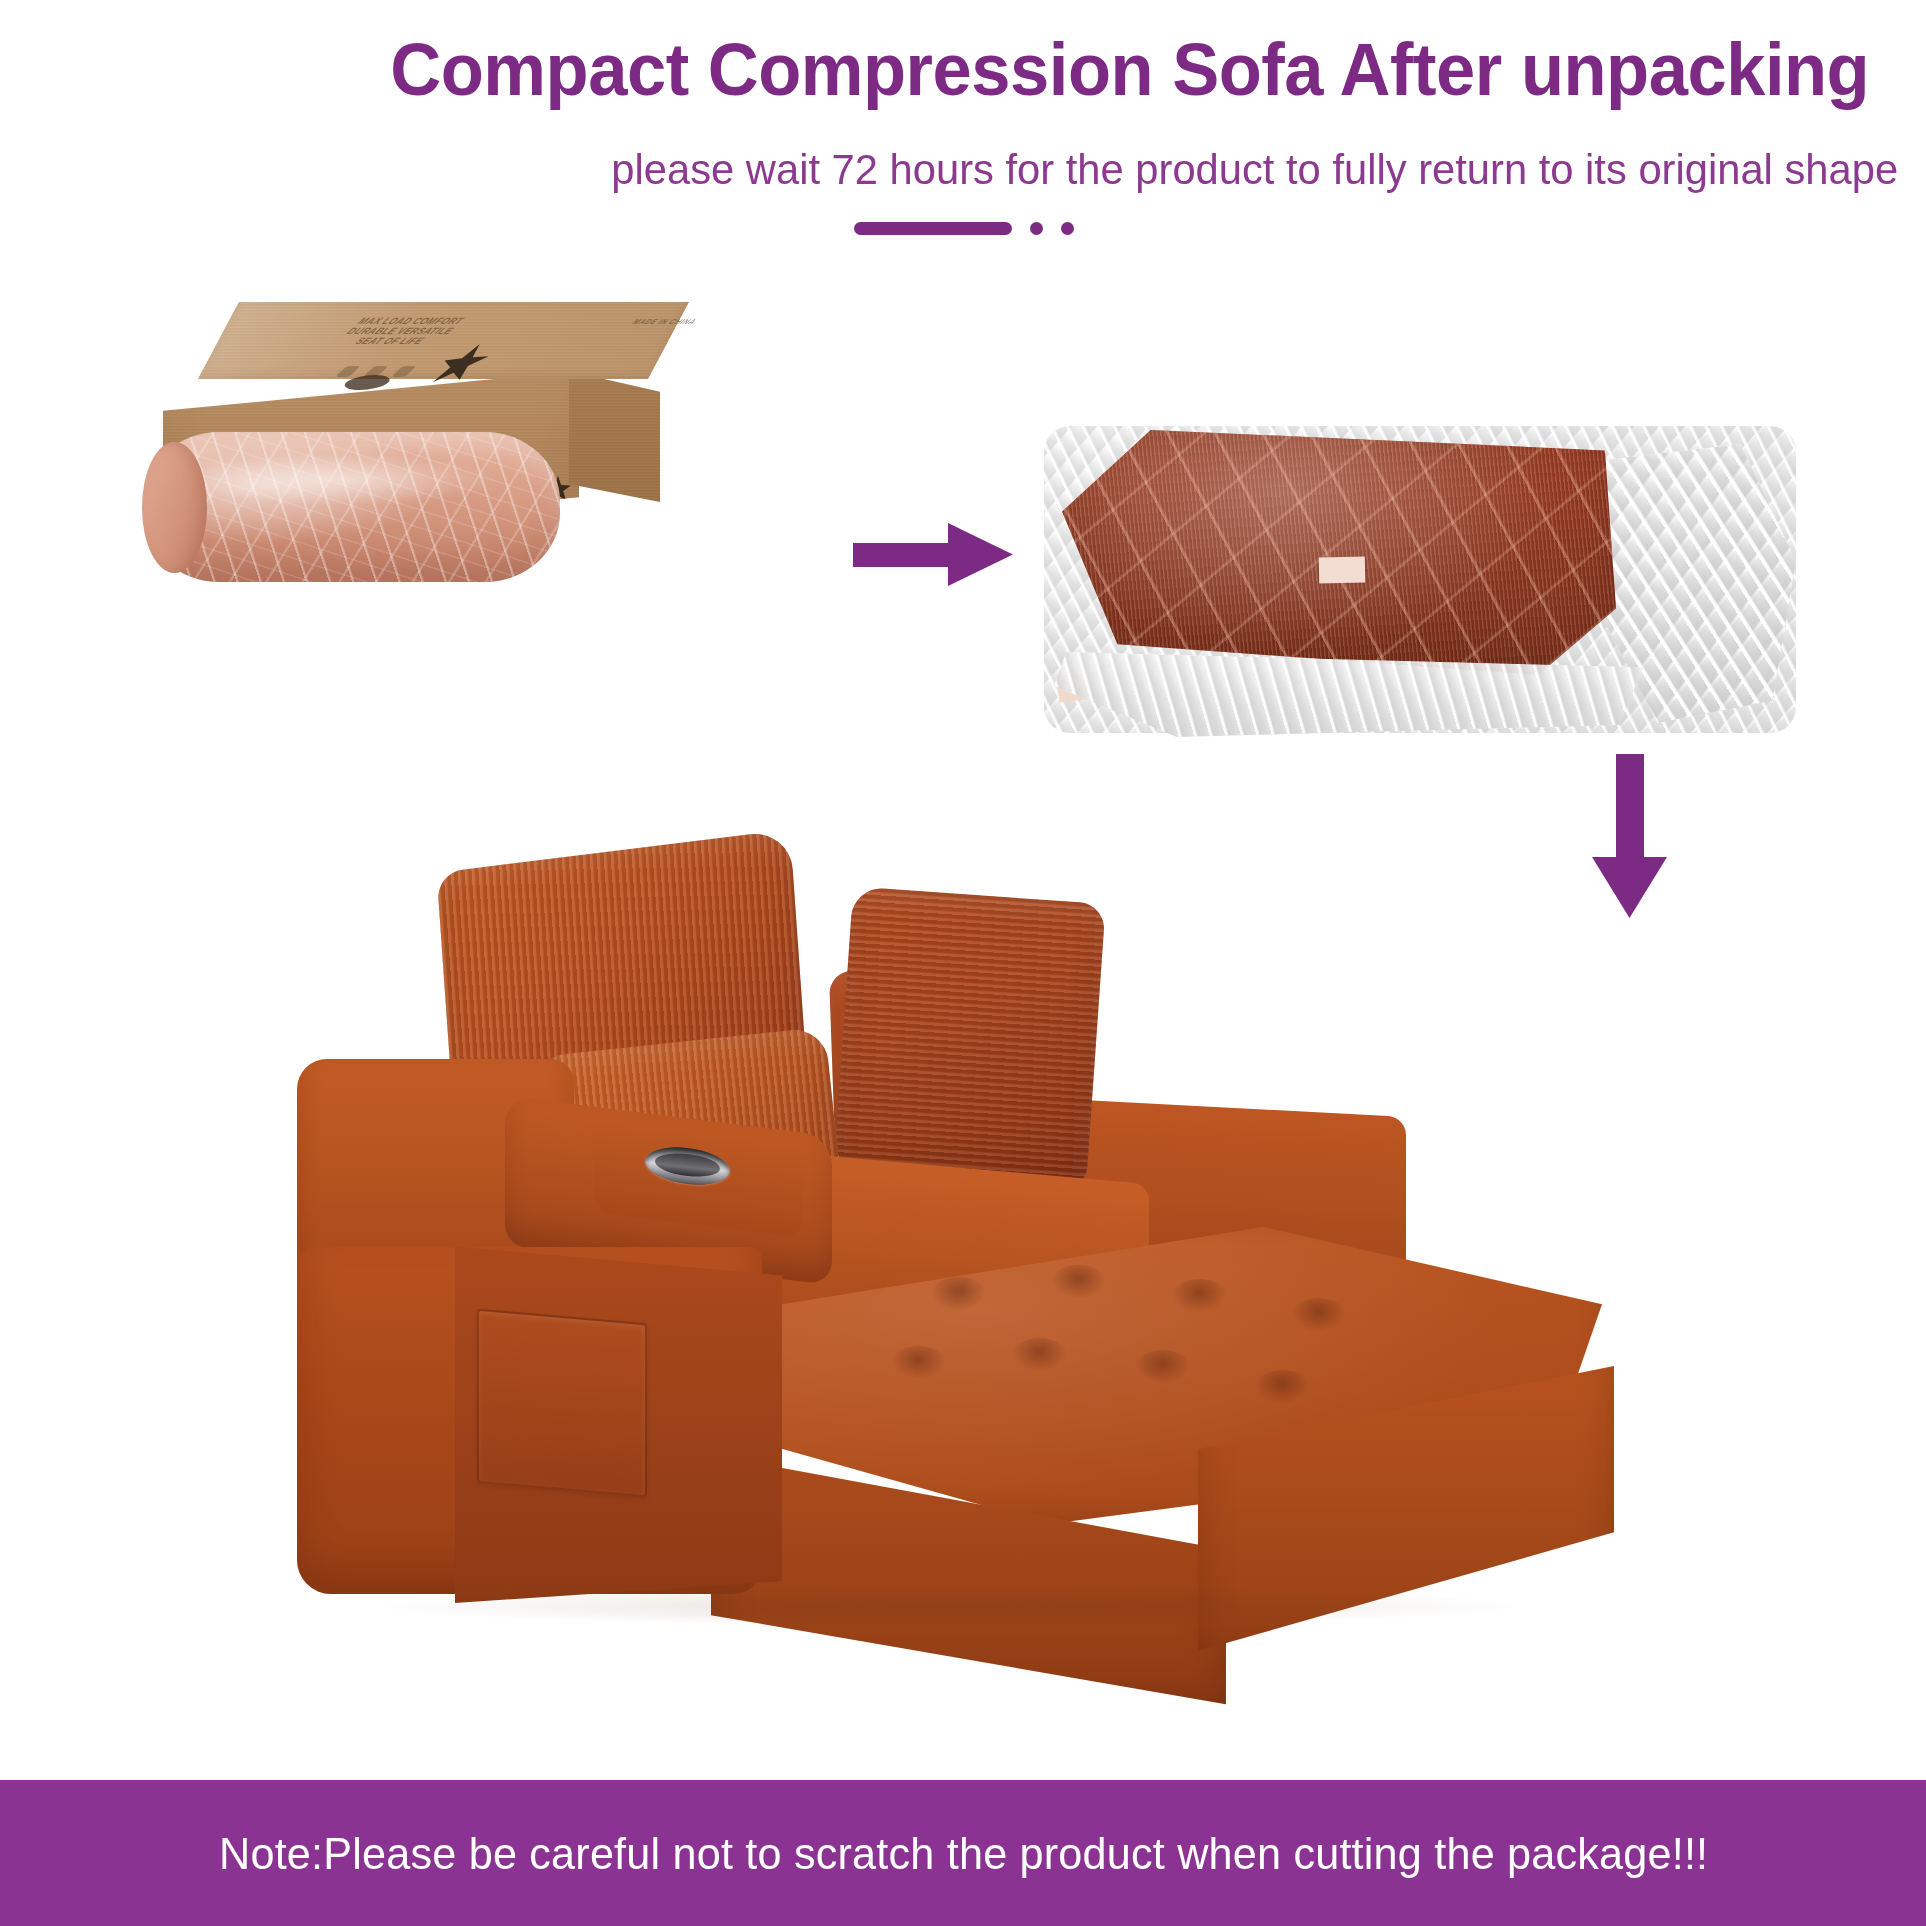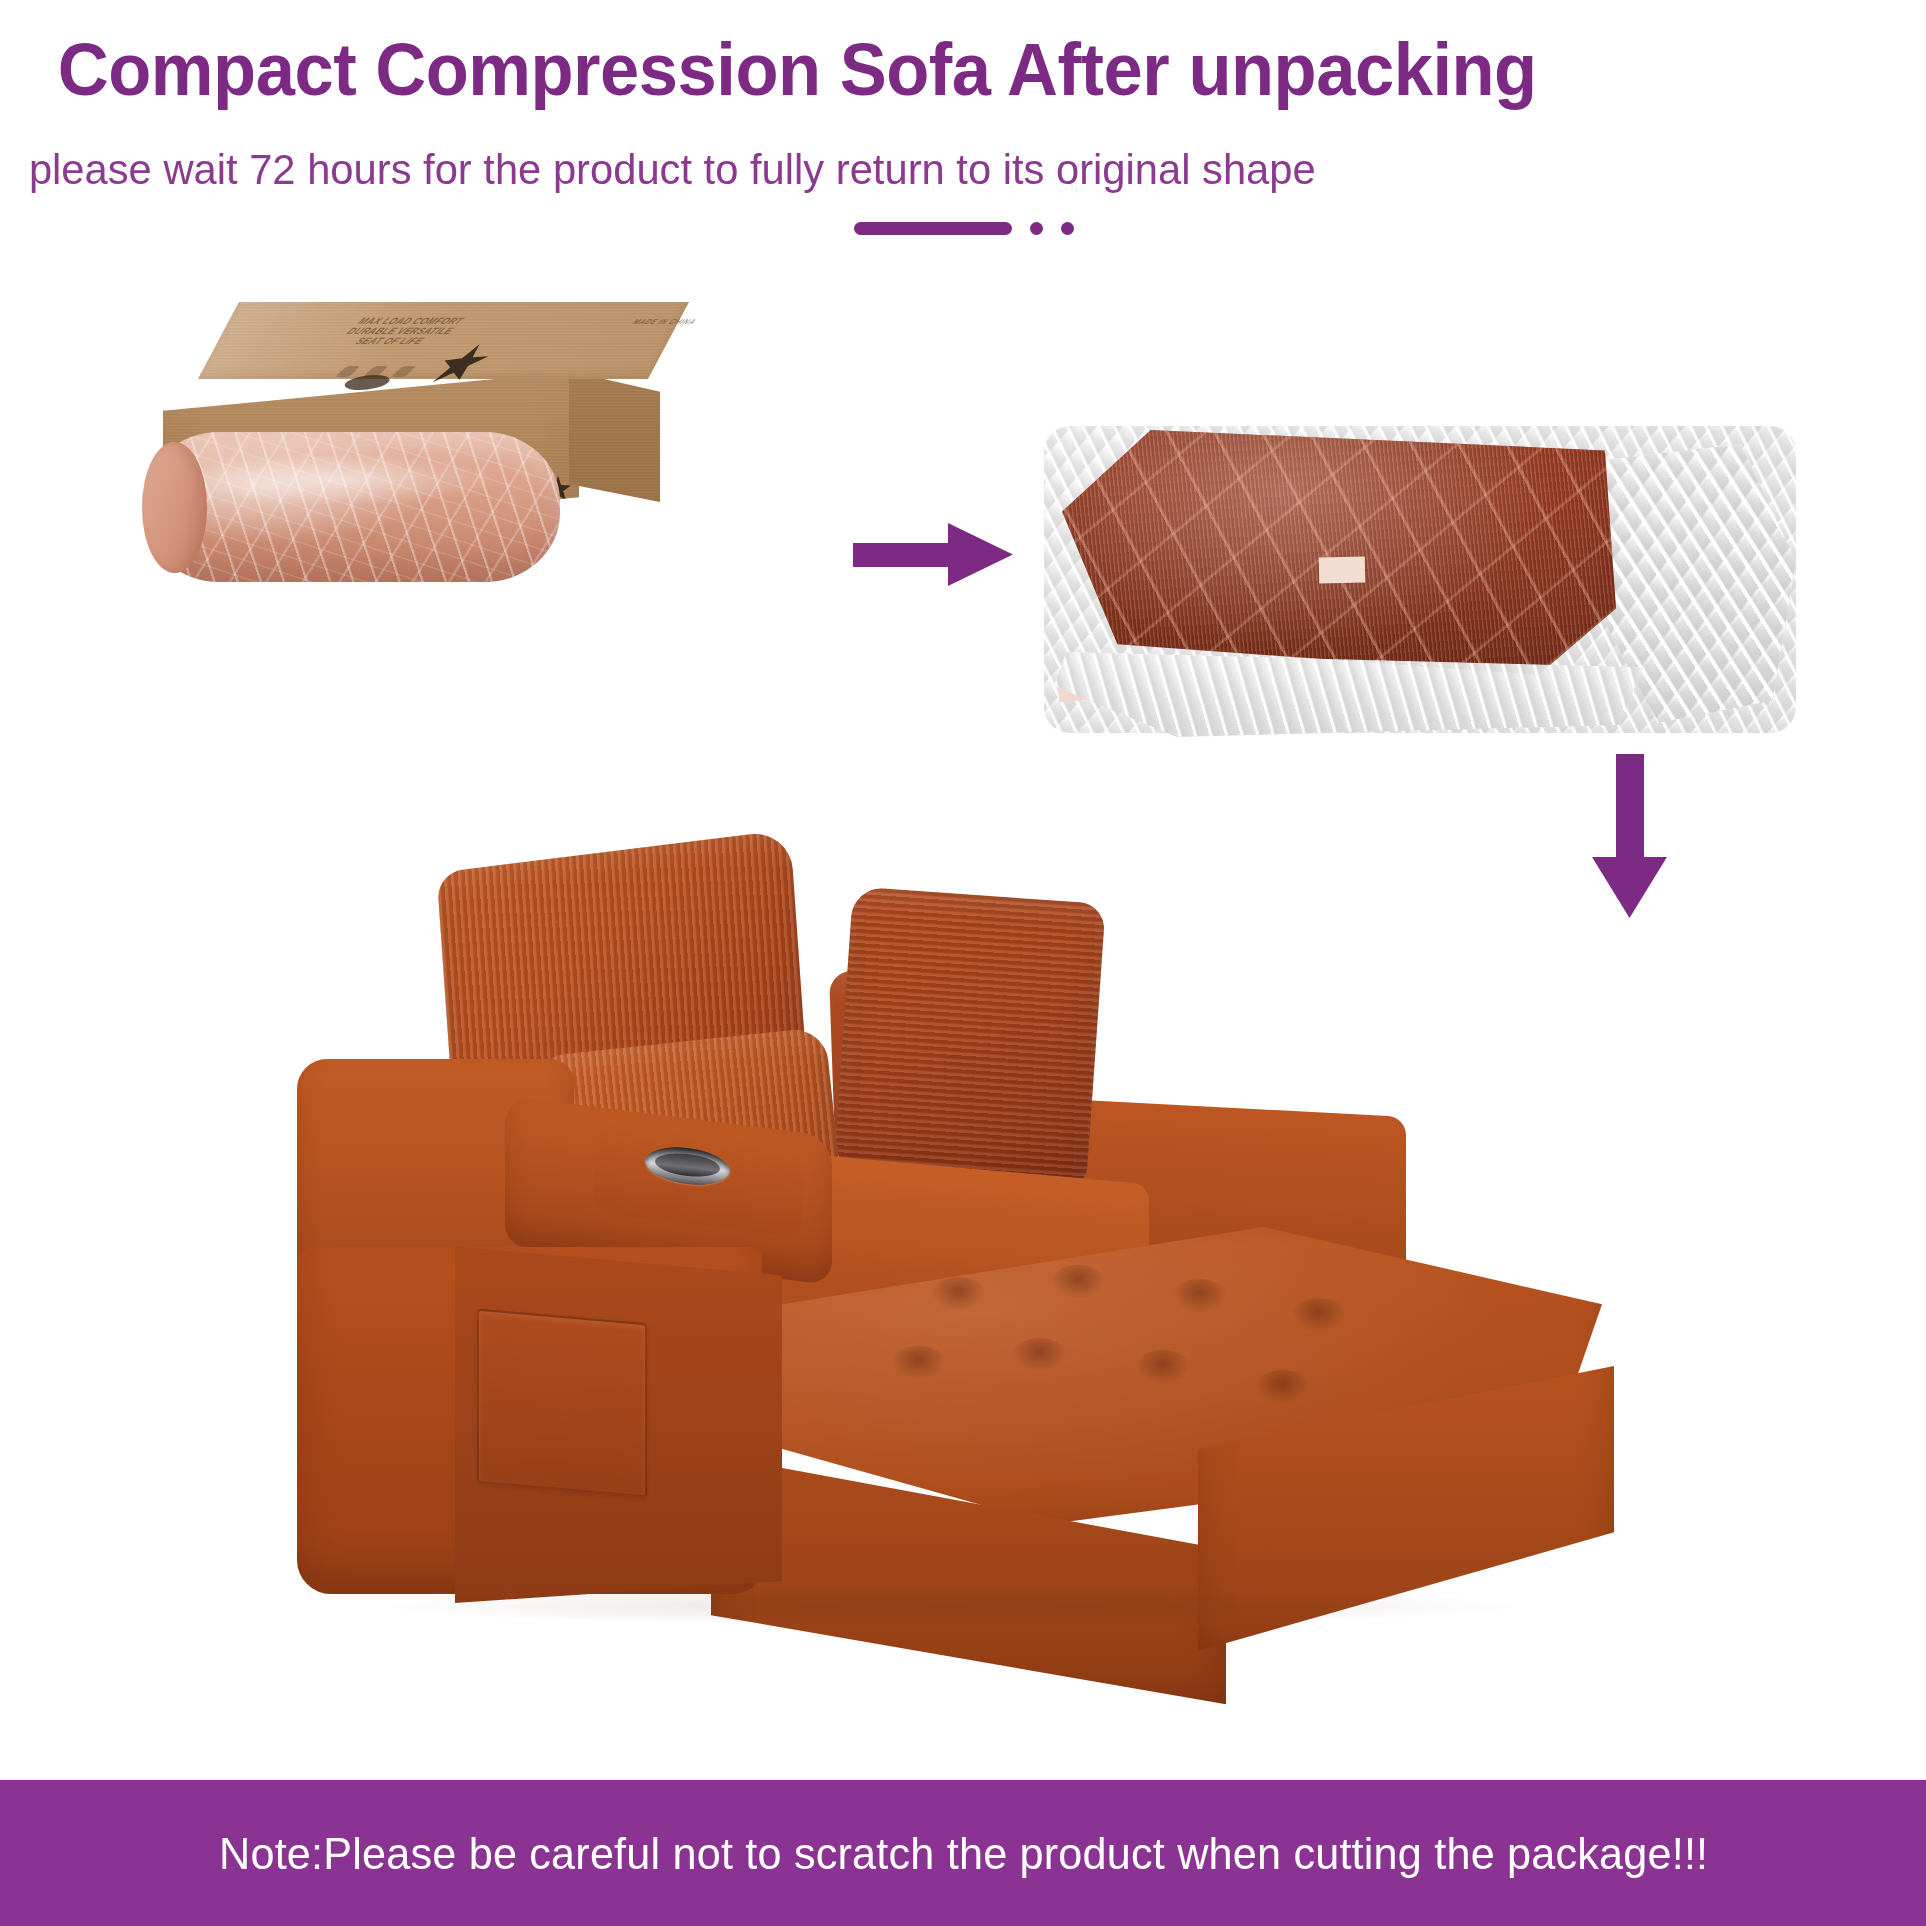--- a/index.html
+++ b/index.html
@@ -16,21 +16,21 @@
     -webkit-font-smoothing: antialiased;
   }
 
   
   .header {
     position: absolute;
     left: 0;
     top: 0;
     width: 1927px;
     height: 257px;
-    text-align: left;
+    text-align: right;
   }
   .title {
     position: absolute;
     left: 0;
     top: 28px;
     width: 1927px;
     font-size: 75px;
     font-weight: bold;
     color: #7c2a84;
     letter-spacing: -0.5px;

